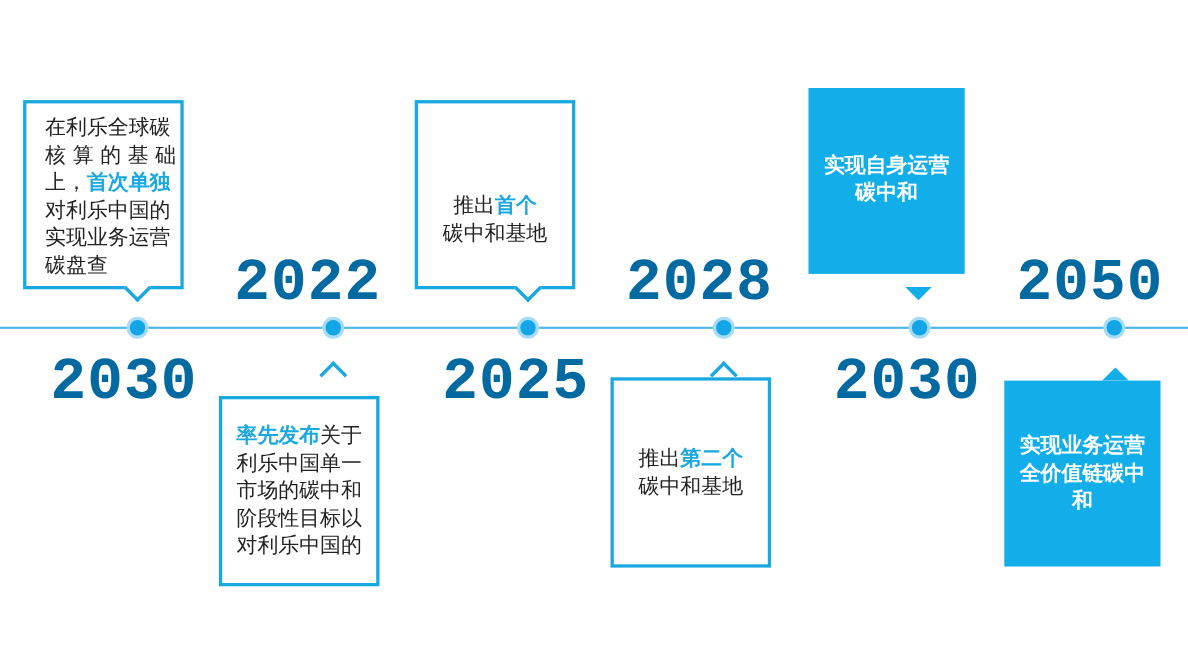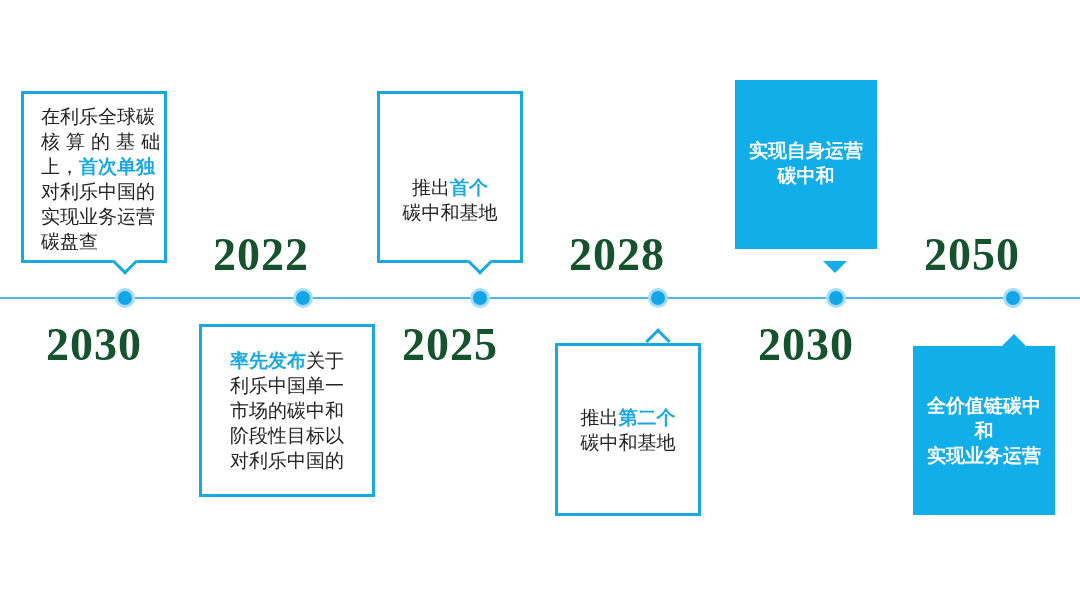--- a/index.html
+++ b/index.html
@@ -1,22 +1,22 @@
 <!DOCTYPE html>
 <html><head>
 <meta charset="utf-8">
 <style>
   html, body { margin:0; padding:0; background:#ffffff; }
   body { width:1080px; height:607px; position:relative; overflow:hidden;
          font-family:"DejaVu Sans","Liberation Sans",sans-serif; }
   .timeline-line { position:absolute; left:0; top:297px; width:1080px; height:2px; background:#4fb8e8; }
   .dot { position:absolute; width:14px; height:14px; border-radius:50%;
          background:#12a6e8; box-shadow:0 0 0 3px #a6dcf5; top:291px; }
-  .year { position:absolute; font-family:Liberation Serif, serif;
-          font-weight:bold; color:#14532d; font-size:46px; letter-spacing:1px; line-height:1; }
+  .year { position:absolute; font-family:Liberation Mono, monospace;
+          font-weight:bold; color:#0369a1; font-size:54px; letter-spacing:1px; line-height:1; }
   .box { position:absolute; box-sizing:border-box; display:flex; align-items:center; justify-content:center;
          font-size:19px; line-height:25px; color:#222; }
   .box.outline { border:3px solid #1aa8e0; background:#fff; }
   .box.filled { background:#12aeea; color:#fff; font-weight:bold; }
   .box .txt { padding:0 10px; }
   .box.left-text { justify-content:flex-start; align-items:flex-start; }
   .hl { color:#1aa8e0; font-weight:bold; }
   .box.filled .txt { text-align:center; }
   .ptr-down-outline { position:absolute; width:18px; height:18px; background:#fff;
          border-right:3px solid #1aa8e0; border-bottom:3px solid #1aa8e0; transform:rotate(45deg); box-sizing:border-box; }
@@ -51,21 +51,21 @@
       <div><span>核 算 的 基 础</span></div>
       <div><span>上，</span><span class="hl">首次单独</span></div>
       <div><span>对利乐中国的</span></div>
       <div><span>实现业务运营</span></div>
       <div><span>碳盘查</span></div>
     </div>
   </div>
   <div class="ptr-down-outline" style="left:116px; top:253px;"></div>
 
   <div class="ptr-up-outline" style="left:294px; top:332px;"></div>
-  <div class="box outline" style="left:199px; top:324px; width:176px; height:173px;">
+  <div class="box outline" style="left:199px; top:360px; width:146px; height:173px;">
     <div class="txt">
       <div><span class="hl">率先发布</span><span>关于</span></div>
       <div><span>利乐中国单一</span></div>
       <div><span>市场的碳中和</span></div>
       <div><span>阶段性目标以</span></div>
       <div><span>对利乐中国的</span></div>
     </div>
   </div>
 
   <div class="box outline" style="left:377px; top:91px; width:146px; height:172px; align-items:center;">
@@ -88,17 +88,17 @@
     <div class="txt" style="padding-top:58px;">
       <div>实现自身运营</div>
       <div>碳中和</div>
     </div>
   </div>
   <div class="ptr-down-filled" style="left:823px; top:261px;"></div>
 
   <div class="ptr-up-filled" style="left:1002px; top:334px;"></div>
   <div class="box filled" style="left:913px; top:346px; width:142px; height:169px;">
     <div class="txt">
+      <div>实现业务运营</div>
       <div>全价值链碳中和</div>
-      <div>实现业务运营</div>
     </div>
   </div>
 </div>
 
 </body></html>

